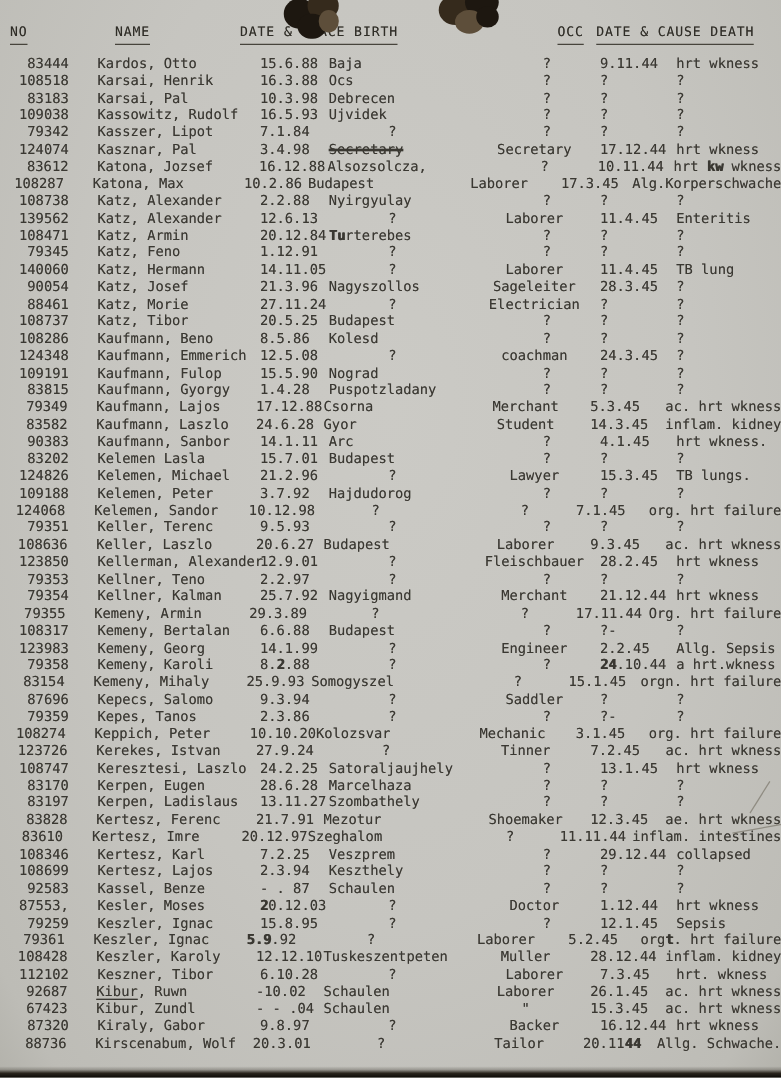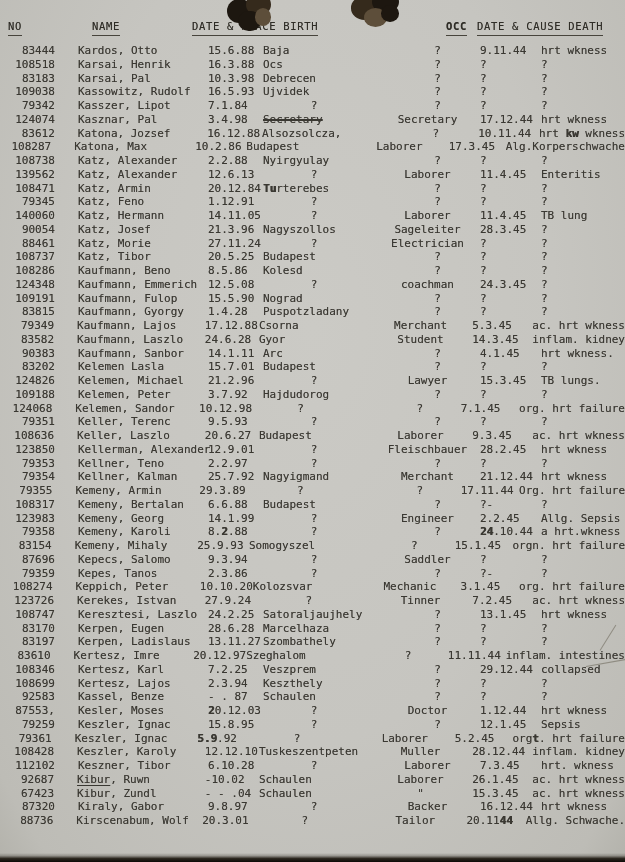--- a/index.html
+++ b/index.html
@@ -15,21 +15,21 @@
   
   .hdr{
     position:absolute;top:20px;height:14px;white-space:nowrap;
     font-size:10.5px;letter-spacing:0.7px;color:#2f2d27;
     border-bottom:1px solid #47443c;padding-bottom:1px;
     text-shadow:0 0 0.5px rgba(45,42,35,.55);
   }
   .h0{left:8px;}
   .h1{left:92px;}
   .h2{left:192px;}
-  .h3{left:446px;font-weight:bold;}
+  .h3{left:446px;}
   .h4{left:477px;}
   
   .rows{position:absolute;top:44px;left:0;right:0;}
   .row{display:flex;height:13.75px;line-height:13.75px;font-size:11px;
        color:#3a3832;white-space:pre;text-shadow:0 0 0.5px rgba(45,42,35,.5);}
   .row span{display:block;box-sizing:border-box;overflow:visible;}
   .c0{width:55px;text-align:right;}
   .c1{width:131px;padding-left:3px;margin-left:20px;}
   .c2{width:57px;padding-left:2px;}
   .c3{width:120px;}
@@ -114,20 +114,21 @@
       <div class="row"><span class="c0">123983</span><span class="c1">Kemeny, Georg</span><span class="c2">14.1.99</span><span class="c3 q">?</span><span class="c4">Engineer</span><span class="c5">2.2.45</span><span class="c6">Allg. Sepsis</span></div>
       <div class="row"><span class="c0">79358</span><span class="c1">Kemeny, Karoli</span><span class="c2">8.<b>2</b>.88</span><span class="c3 q">?</span><span class="c4 q">?</span><span class="c5"><b>24</b>.10.44</span><span class="c6">a hrt.wkness</span></div>
       <div class="row"><span class="c0">83154</span><span class="c1">Kemeny, Mihaly</span><span class="c2">25.9.93</span><span class="c3">Somogyszel</span><span class="c4 q">?</span><span class="c5">15.1.45</span><span class="c6">orgn. hrt failure</span></div>
       <div class="row"><span class="c0">87696</span><span class="c1">Kepecs, Salomo</span><span class="c2">9.3.94</span><span class="c3 q">?</span><span class="c4">Saddler</span><span class="c5">?</span><span class="c6">?</span></div>
       <div class="row"><span class="c0">79359</span><span class="c1">Kepes, Tanos</span><span class="c2">2.3.86</span><span class="c3 q">?</span><span class="c4 q">?</span><span class="c5">?-</span><span class="c6">?</span></div>
       <div class="row"><span class="c0">108274</span><span class="c1">Keppich, Peter</span><span class="c2">10.10.20</span><span class="c3">Kolozsvar</span><span class="c4">Mechanic</span><span class="c5">3.1.45</span><span class="c6">org. hrt failure</span></div>
       <div class="row"><span class="c0">123726</span><span class="c1">Kerekes, Istvan</span><span class="c2">27.9.24</span><span class="c3 q">?</span><span class="c4">Tinner</span><span class="c5">7.2.45</span><span class="c6">ac. hrt wkness</span></div>
       <div class="row"><span class="c0">108747</span><span class="c1">Keresztesi, Laszlo</span><span class="c2">24.2.25</span><span class="c3">Satoraljaujhely</span><span class="c4 q">?</span><span class="c5">13.1.45</span><span class="c6">hrt wkness</span></div>
       <div class="row"><span class="c0">83170</span><span class="c1">Kerpen, Eugen</span><span class="c2">28.6.28</span><span class="c3">Marcelhaza</span><span class="c4 q">?</span><span class="c5">?</span><span class="c6">?</span></div>
       <div class="row"><span class="c0">83197</span><span class="c1">Kerpen, Ladislaus</span><span class="c2">13.11.27</span><span class="c3">Szombathely</span><span class="c4 q">?</span><span class="c5">?</span><span class="c6">?</span></div>
+      <div class="row"><span class="c0">83828</span><span class="c1">Kertesz, Ferenc</span><span class="c2">21.7.91</span><span class="c3">Mezotur</span><span class="c4">Shoemaker</span><span class="c5">12.3.45</span><span class="c6">ae. hrt wkness</span></div>
       <div class="row"><span class="c0">83610</span><span class="c1">Kertesz, Imre</span><span class="c2">20.12.97</span><span class="c3">Szeghalom</span><span class="c4 q">?</span><span class="c5">11.11.44</span><span class="c6">inflam. intestines</span></div>
       <div class="row"><span class="c0">108346</span><span class="c1">Kertesz, Karl</span><span class="c2">7.2.25</span><span class="c3">Veszprem</span><span class="c4 q">?</span><span class="c5">29.12.44</span><span class="c6">collapsed</span></div>
       <div class="row"><span class="c0">108699</span><span class="c1">Kertesz, Lajos</span><span class="c2">2.3.94</span><span class="c3">Keszthely</span><span class="c4 q">?</span><span class="c5">?</span><span class="c6">?</span></div>
       <div class="row"><span class="c0">92583</span><span class="c1">Kassel, Benze</span><span class="c2">- . 87</span><span class="c3">Schaulen</span><span class="c4 q">?</span><span class="c5">?</span><span class="c6">?</span></div>
       <div class="row"><span class="c0">87553,</span><span class="c1">Kesler, Moses</span><span class="c2"><b>2</b>0.12.03</span><span class="c3 q">?</span><span class="c4">Doctor</span><span class="c5">1.12.44</span><span class="c6">hrt wkness</span></div>
       <div class="row"><span class="c0">79259</span><span class="c1">Keszler, Ignac</span><span class="c2">15.8.95</span><span class="c3 q">?</span><span class="c4 q">?</span><span class="c5">12.1.45</span><span class="c6">Sepsis</span></div>
       <div class="row"><span class="c0">79361</span><span class="c1">Keszler, Ignac</span><span class="c2"><b>5.9</b>.92</span><span class="c3 q">?</span><span class="c4">Laborer</span><span class="c5">5.2.45</span><span class="c6">org<b>t</b>. hrt failure</span></div>
       <div class="row"><span class="c0">108428</span><span class="c1">Keszler, Karoly</span><span class="c2">12.12.10</span><span class="c3">Tuskeszentpeten</span><span class="c4">Muller</span><span class="c5">28.12.44</span><span class="c6">inflam. kidney</span></div>
       <div class="row"><span class="c0">112102</span><span class="c1">Keszner, Tibor</span><span class="c2">6.10.28</span><span class="c3 q">?</span><span class="c4">Laborer</span><span class="c5">7.3.45</span><span class="c6">hrt. wkness</span></div>
       <div class="row"><span class="c0">92687</span><span class="c1"><u>Kibur</u>, Ruwn</span><span class="c2">-10.02</span><span class="c3">Schaulen</span><span class="c4">Laborer</span><span class="c5">26.1.45</span><span class="c6">ac. hrt wkness</span></div>

